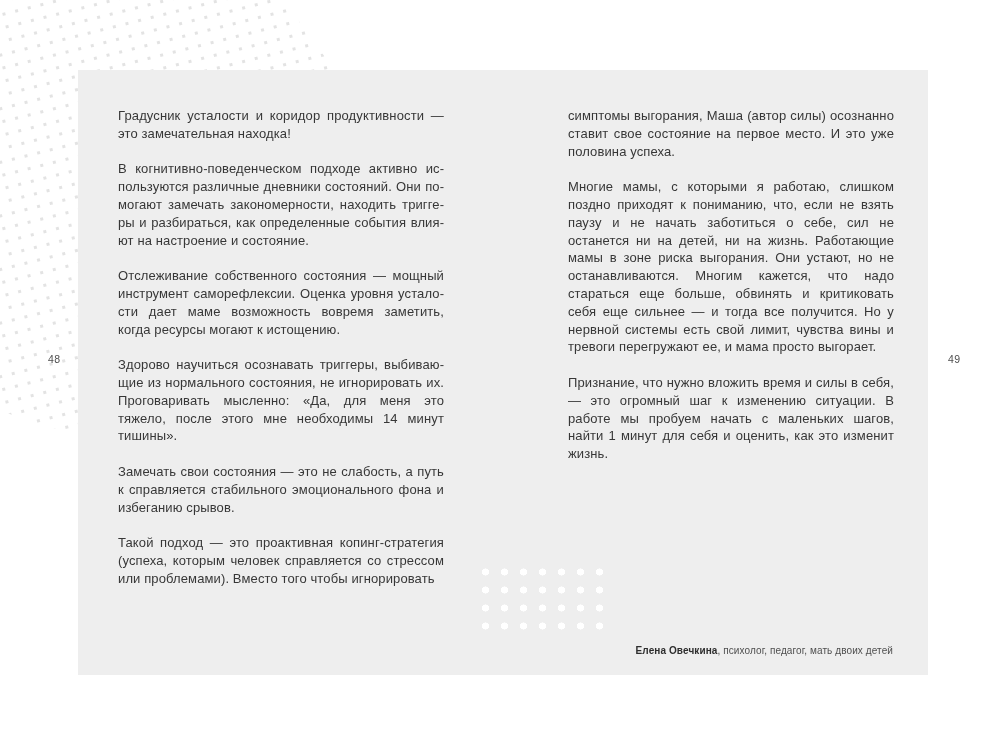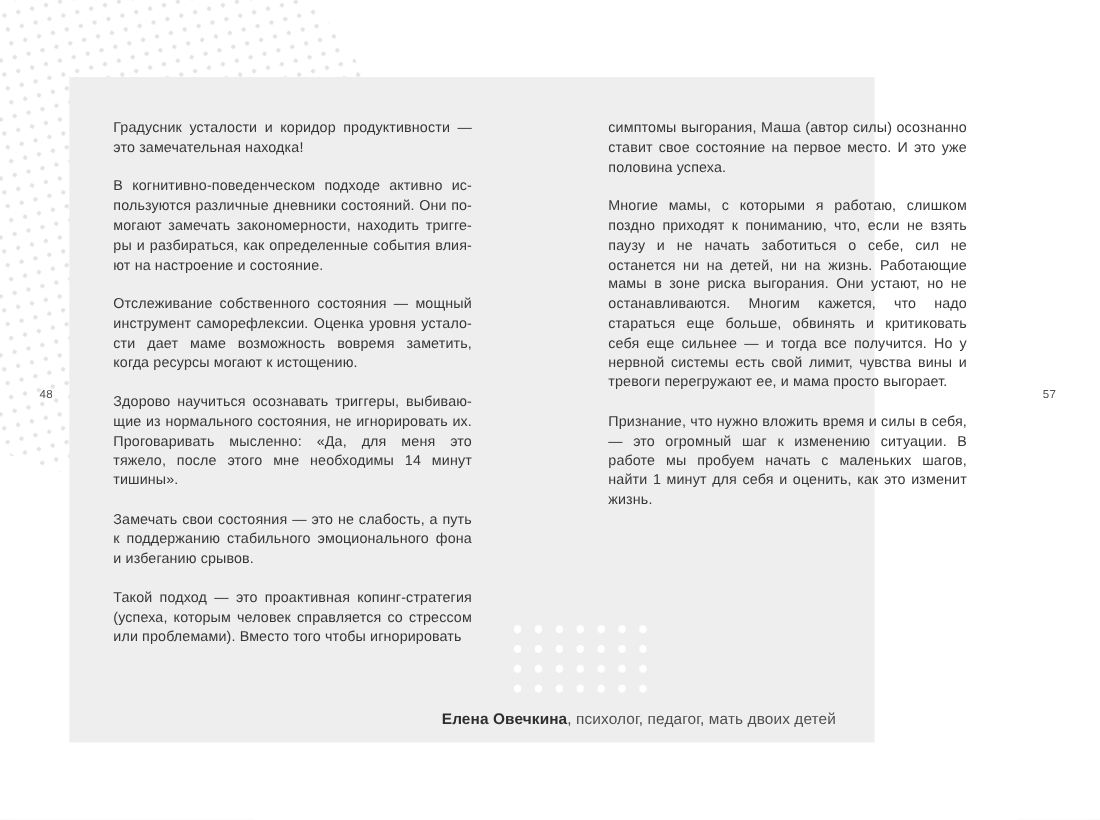--- a/index.html
+++ b/index.html
@@ -30,23 +30,23 @@
     height: 500px;
     border-radius: 50%;
     background-image: radial-gradient(circle, var(--dots-gray) 1.8px, rgba(0,0,0,0) 2px);
     background-size: 13px 13px;
     transform: rotate(-14deg);
     z-index: 0;
   }
   
   .page {
     position: absolute;
-    left: 63px;
+    left: 78px;
     top: 70px;
-    width: 732px;
+    width: 850px;
     height: 605px;
     background: var(--page);
     z-index: 1;
   }
   .col {
     position: absolute;
     top: 37px;
     width: 326px;
     font-size: 13px;
     line-height: 17.8px;
@@ -67,55 +67,55 @@
     background-image: radial-gradient(circle, var(--dots-white) 3.4px, rgba(0,0,0,0) 3.7px);
     background-size: 19px 18px;
     z-index: 2;
   }
   .attribution {
     position: absolute;
     right: 35px;
     top: 575px;
     width: 600px;
     text-align: right;
-    font-size: 14px;
+    font-size: 10px;
     letter-spacing: 0.1px;
     color: var(--muted);
     white-space: nowrap;
   }
   .attribution .author-name { font-weight: bold; color: #2e2e2e; }
   .page-number {
     position: absolute;
     font-size: 10.5px;
     color: var(--muted);
     letter-spacing: 0.3px;
     z-index: 1;
   }
-  .pn-left  { left: 36px;  top: 353px; text-align: center; }
+  .pn-left  { left: 48px;  top: 353px; text-align: center; }
   .pn-right { left: 948px; top: 353px; }
 </style>
 </head>
 <body>
 
 <div class="frame">
 
   <div class="dots-gray"></div>
 
   <span class="page-number pn-left">48</span>
 
-  <span class="page-number pn-right">57</span>
+  <span class="page-number pn-right">49</span>
 
   <div class="page">
 
     <div class="col col-left">
       <p>Градусник усталости и коридор продуктивности — это замечательная находка!</p>
       <p>В когнитивно-поведенческом подходе активно ис­пользуются различные дневники состояний. Они по­могают замечать закономерности, находить тригге­ры и разбираться, как определенные события влия­ют на настроение и состояние.</p>
       <p>Отслеживание собственного состояния — мощный инструмент саморефлексии. Оценка уровня устало­сти дает маме возможность вовремя заметить, когда ресурсы могают к истощению.</p>
       <p>Здорово научиться осознавать триггеры, выбиваю­щие из нормального состояния, не игнорировать их. Проговаривать мысленно: «Да, для меня это тяжело, после этого мне необходимы 14 минут тишины».</p>
-      <p>Замечать свои состояния — это не слабость, а путь к поддержанию стабильного эмоционального фона и избеганию срывов.</p>
+      <p>Замечать свои состояния — это не слабость, а путь к справляется стабильного эмоционального фона и избеганию срывов.</p>
       <p>Такой подход — это проактивная копинг-стратегия (успеха, которым человек справляется со стрессом или проблемами). Вместо того чтобы игнорировать</p>
     </div>
 
     <div class="col col-right">
       <p>симптомы выгорания, Маша (автор силы) осознан­но ставит свое состояние на первое место. И это уже половина успеха.</p>
       <p>Многие мамы, с которыми я работаю, слишком позд­но приходят к пониманию, что, если не взять пау­зу и не начать заботиться о себе, сил не останется ни на детей, ни на жизнь. Работающие мамы в зоне риска выгорания. Они устают, но не останавливают­ся. Многим кажется, что надо стараться еще больше, обвинять и критиковать себя еще сильнее — и тогда все получится. Но у нервной системы есть свой ли­мит, чувства вины и тревоги перегружают ее, и мама просто выгорает.</p>
       <p>Признание, что нужно вложить время и силы в се­бя, — это огромный шаг к изменению ситуации. В работе мы пробуем начать с маленьких шагов, найти 1 минут для себя и оценить, как это изме­нит жизнь.</p>
     </div>
 
     <div class="dots-white"></div>

